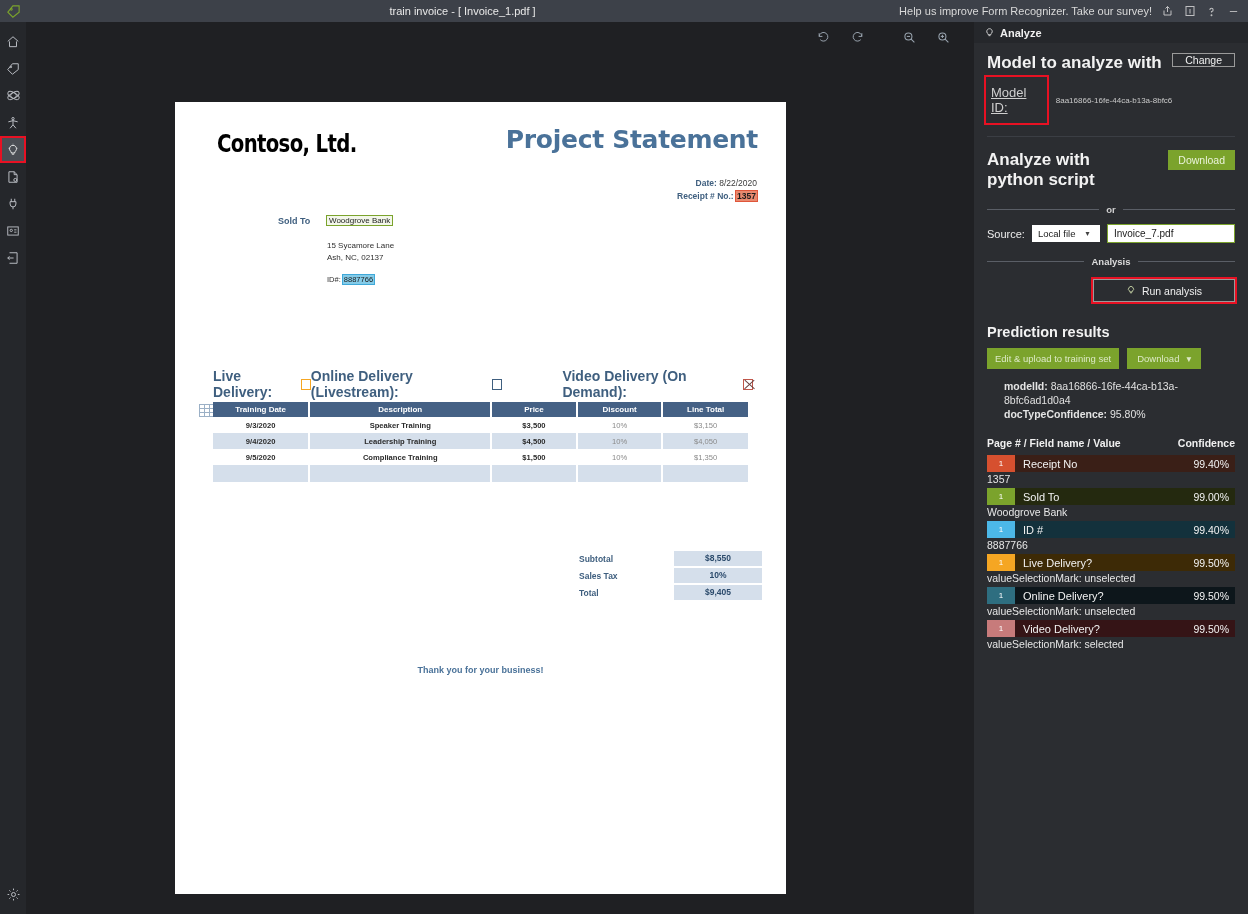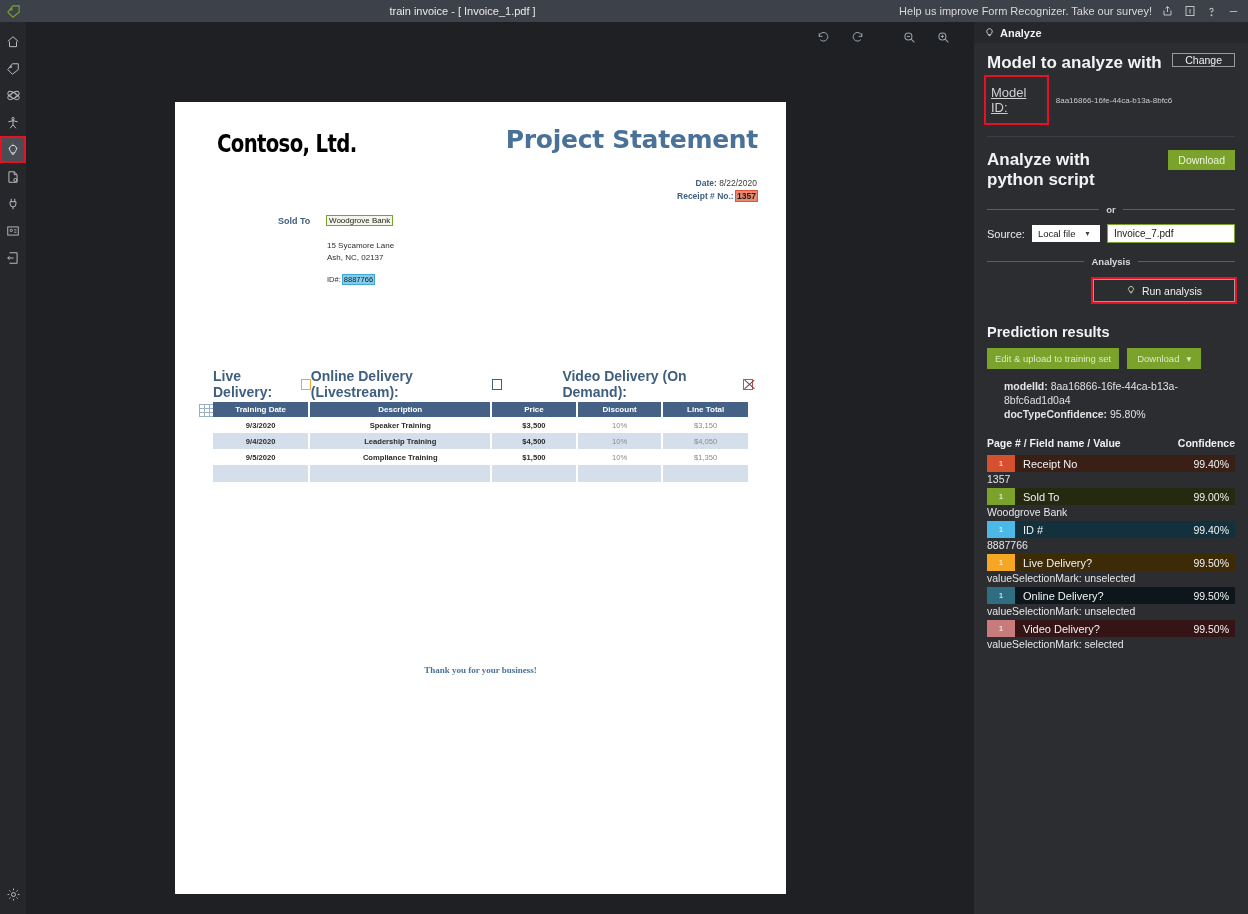--- a/index.html
+++ b/index.html
@@ -103,21 +103,21 @@
   table.items td:last-child { border-right: none; }
   table.items tr.alt td { background: #d5dfeb; }
   table.items tr.blank td { background: #d5dfeb; height: 17px; }
   table.items td.dim { color: #8a8a8a; }
   table.items td.b { font-weight: bold; }
 
   .totals { position: absolute; left: 404px; top: 448px; font-size: 8.5px; }
   .totals .trow { display: flex; align-items: center; height: 17px; }
   .totals .tlbl { width: 95px; font-weight: bold; color: #3f5f7f; }
   .totals .tval { width: 88px; text-align: center; background: #d5dfeb; font-weight: bold; color: #2b4a6b; height: 15px; line-height: 15px; }
-  .thanks { position: absolute; left: 0; right: 0; top: 563px; text-align: center; font-size: 9px; font-weight: bold; color: #4a7299; font-family: Liberation Serif, serif; }
+  .thanks { position: absolute; left: 0; right: 0; top: 563px; text-align: center; font-size: 9px; font-weight: bold; color: #4a7299; }
 
   
   #panel {
     position: absolute; top: 22px; left: 974px; width: 274px; height: 892px;
     background: #2b2d31; color: #eaeaea; overflow: hidden;
   }
   .panel-head {
     height: 21px; display: flex; align-items: center; gap: 5px;
     padding-left: 10px; font-size: 11px; font-weight: bold; color: #f0f0f0;
     background: #25272b;
@@ -412,20 +412,34 @@
           <tr class="blank">
             <td></td>
               <td></td>
             <td></td>
               <td></td>
             <td></td>
           </tr>
         </tbody>
       </table>
 
+      <div class="totals">
+        <div class="trow">
+          <span class="tlbl">Subtotal</span>
+          <span class="tval">$8,550</span>
+        </div>
+        <div class="trow">
+          <span class="tlbl">Sales Tax</span>
+          <span class="tval">10%</span>
+        </div>
+        <div class="trow">
+          <span class="tlbl">Total</span>
+          <span class="tval">$9,405</span>
+        </div>
+      </div>
 
       <div class="thanks">Thank you for your business!</div>
     </div>
   </div>
 </div>
 
 <div id="panel">
   <div class="panel-head">
     <span>
       <svg width="11" height="12" viewBox="0 0 24 24" fill="none" stroke="#e8e8e8" stroke-width="1.8">

